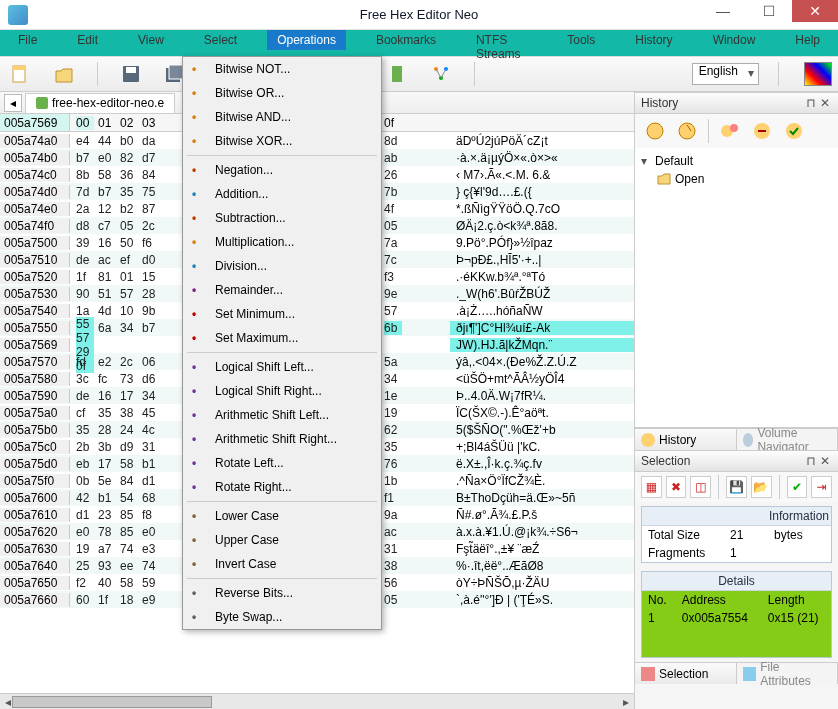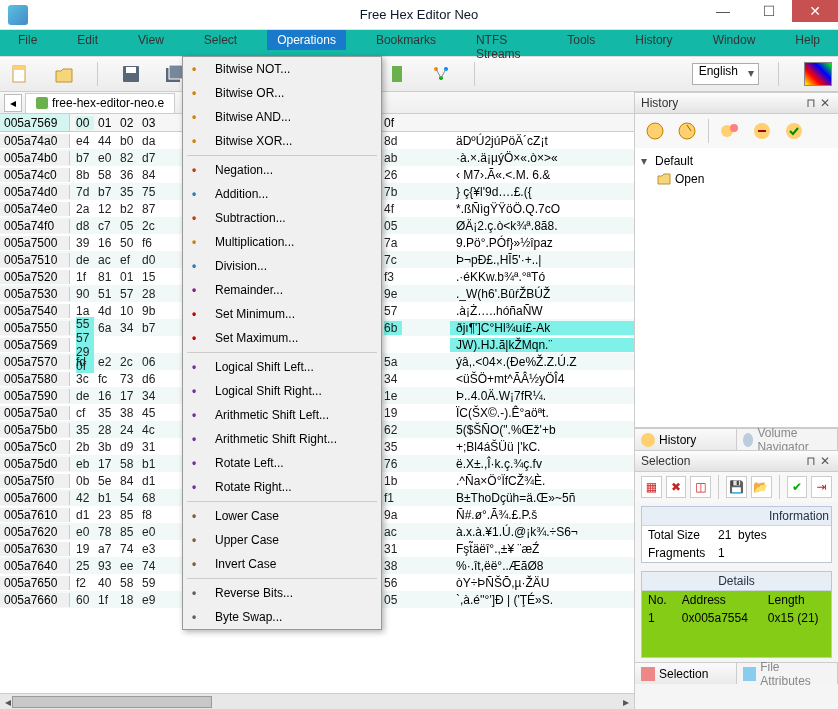--- a/index.html
+++ b/index.html
@@ -72,21 +72,21 @@
 .treerow { display: flex; align-items: center; gap: 4px; padding: 2px; }
 .treerow .exp { width: 10px; color: #555; }
 .tabpair { display: flex; height: 22px; border-top: 1px solid #ccc; }
 .tabp { flex: 1; display: flex; align-items: center; gap: 4px; padding: 0 6px; background: linear-gradient(#fafafa,#eaeaea); border-right: 1px solid #ccc; }
 .tabp.off { background: #f4f4f4; color: #888; }
 .tabp .ico { width: 14px; height: 14px; border-radius: 50%; }
 .seltools { height: 30px; display: flex; align-items: center; padding: 0 6px; gap: 4px; background: #f8f8f8; }
 .seltools .sbtn { width: 22px; height: 22px; border: 1px solid #ccc; display: flex; align-items: center; justify-content: center; background: #fff; }
 .infobox { border: 1px solid #b8c8d8; margin: 4px 6px; background: #fff; }
 .infobox .ibhdr { text-align: right; background: #e8eef6; border-bottom: 1px solid #cad6e2; padding: 2px; color: #234; }
-.infobox .ibrow { display: flex; padding: 2px 6px; }
+.infobox .ibrow { display: flex; padding: 2px 6px; gap: 12px; }
 .infobox .ibrow .k { width: 70px; }
 .detbox { border: 1px solid #b8c8d8; margin: 4px 6px; background: #84cc16; }
 .detbox .ibhdr { text-align: center; background: #e8eef6; border-bottom: 1px solid #cad6e2; padding: 2px; color: #234; }
 .detbox table { width: 100%; border-collapse: collapse; }
 .detbox th, .detbox td { text-align: left; padding: 2px 6px; font-weight: normal; }
 </style>
 </head>
 <body>
 
 <div class="titlebar">

